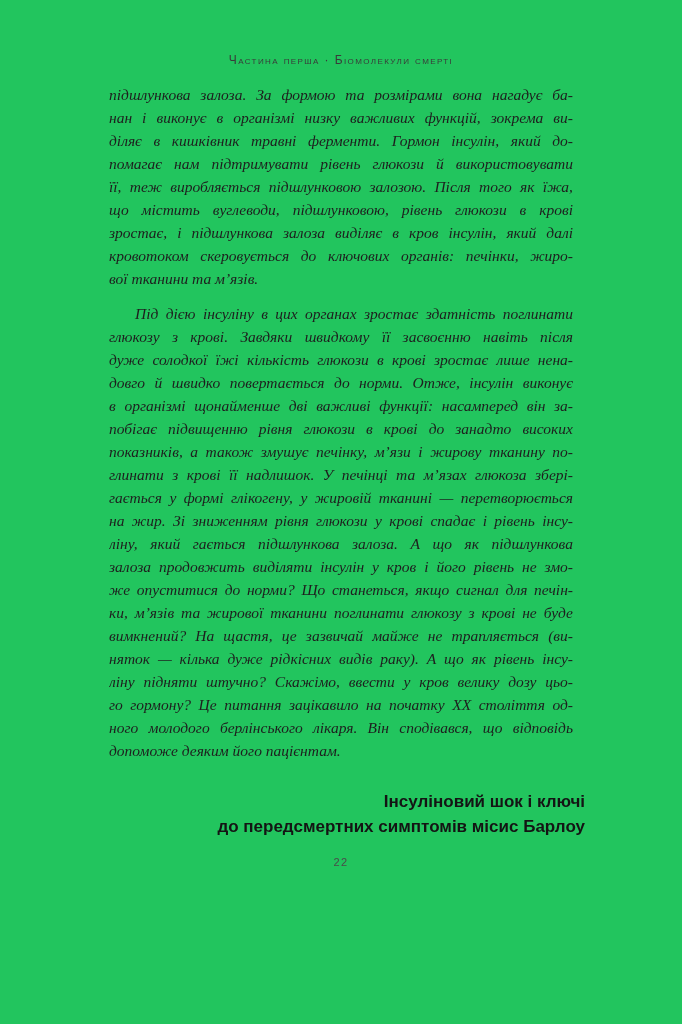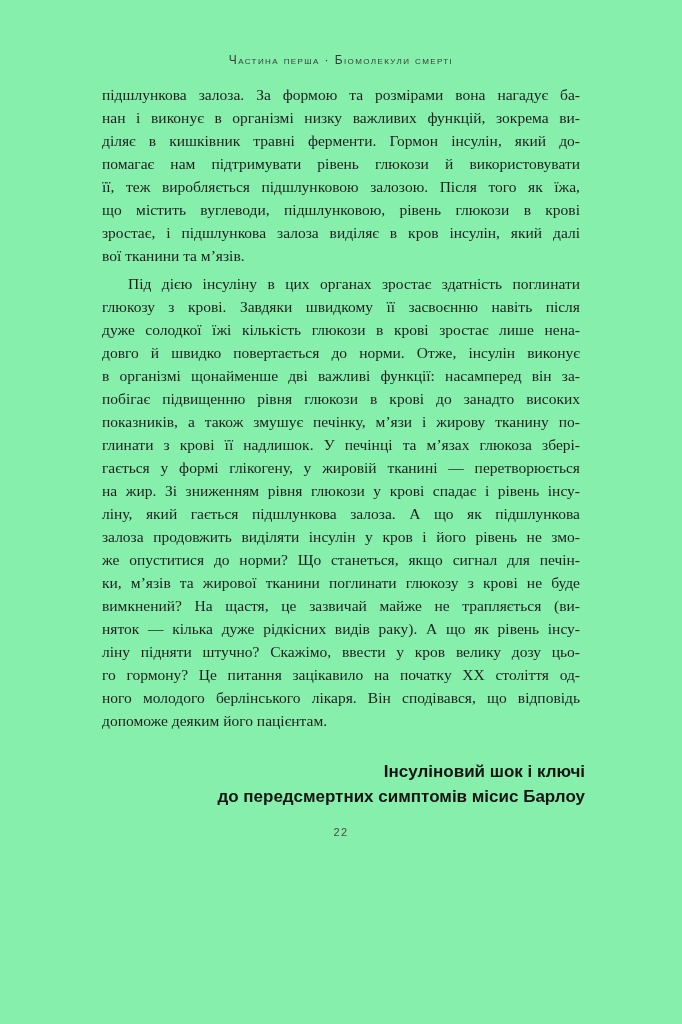--- a/index.html
+++ b/index.html
@@ -6,40 +6,40 @@
     margin: 0;
     padding: 0;
     background: #fcfcfb;
   }
   .page {
     position: relative;
     width: 682px;
     height: 1024px;
     box-sizing: border-box;
     padding: 52px 97px 0 97px;
-    background: #86efac;
+    background: #22c55e;
     overflow: hidden;
   }
   .running-header {
     font-family: "Liberation Sans", sans-serif;
     font-variant: small-caps;
     font-size: 12px;
     letter-spacing: 1.4px;
     line-height: 16px;
     color: #3a3a3a;
     text-align: center;
     margin-bottom: 15px;
   }
   .body-text {
     font-family: "Liberation Serif", "DejaVu Serif", serif;
     font-size: 15.5px;
     line-height: 23px;
     color: #1e1e1e;
   }
-  .para { margin: 5px; }
+  .para { margin: 12px; font-style: italic; }
   .line {
     height: 23px;
     overflow: hidden;
     text-align: justify;
     text-align-last: justify;
     white-space: normal;
   }
   .line-last {
     text-align-last: left;
   }
@@ -74,20 +74,21 @@
   <div class="body-text">
 
     <div class="para">
         <div class="line">підшлункова залоза. За формою та розмірами вона нагадує ба-</div>
         <div class="line">нан і виконує в організмі низку важливих функцій, зокрема ви-</div>
         <div class="line">діляє в кишківник травні ферменти. Гормон інсулін, який до-</div>
         <div class="line">помагає нам підтримувати рівень глюкози й використовувати</div>
         <div class="line">її, теж виробляється підшлунковою залозою. Після того як їжа,</div>
         <div class="line">що містить вуглеводи, підшлунковою, рівень глюкози в крові</div>
         <div class="line">зростає, і підшлункова залоза виділяє в кров інсулін, який далі</div>
+        <div class="line">кровотоком скеровується до ключових органів: печінки, жиро-</div>
         <div class="line line-last">вої тканини та м’язів.</div>
       </div>
 
     <div class="para para-indent">
         <div class="line">Під дією інсуліну в цих органах зростає здатність поглинати</div>
         <div class="line">глюкозу з крові. Завдяки швидкому її засвоєнню навіть після</div>
         <div class="line">дуже солодкої їжі кількість глюкози в крові зростає лише нена-</div>
         <div class="line">довго й швидко повертається до норми. Отже, інсулін виконує</div>
         <div class="line">в організмі щонайменше дві важливі функції: насамперед він за-</div>
         <div class="line">побігає підвищенню рівня глюкози в крові до занадто високих</div>

